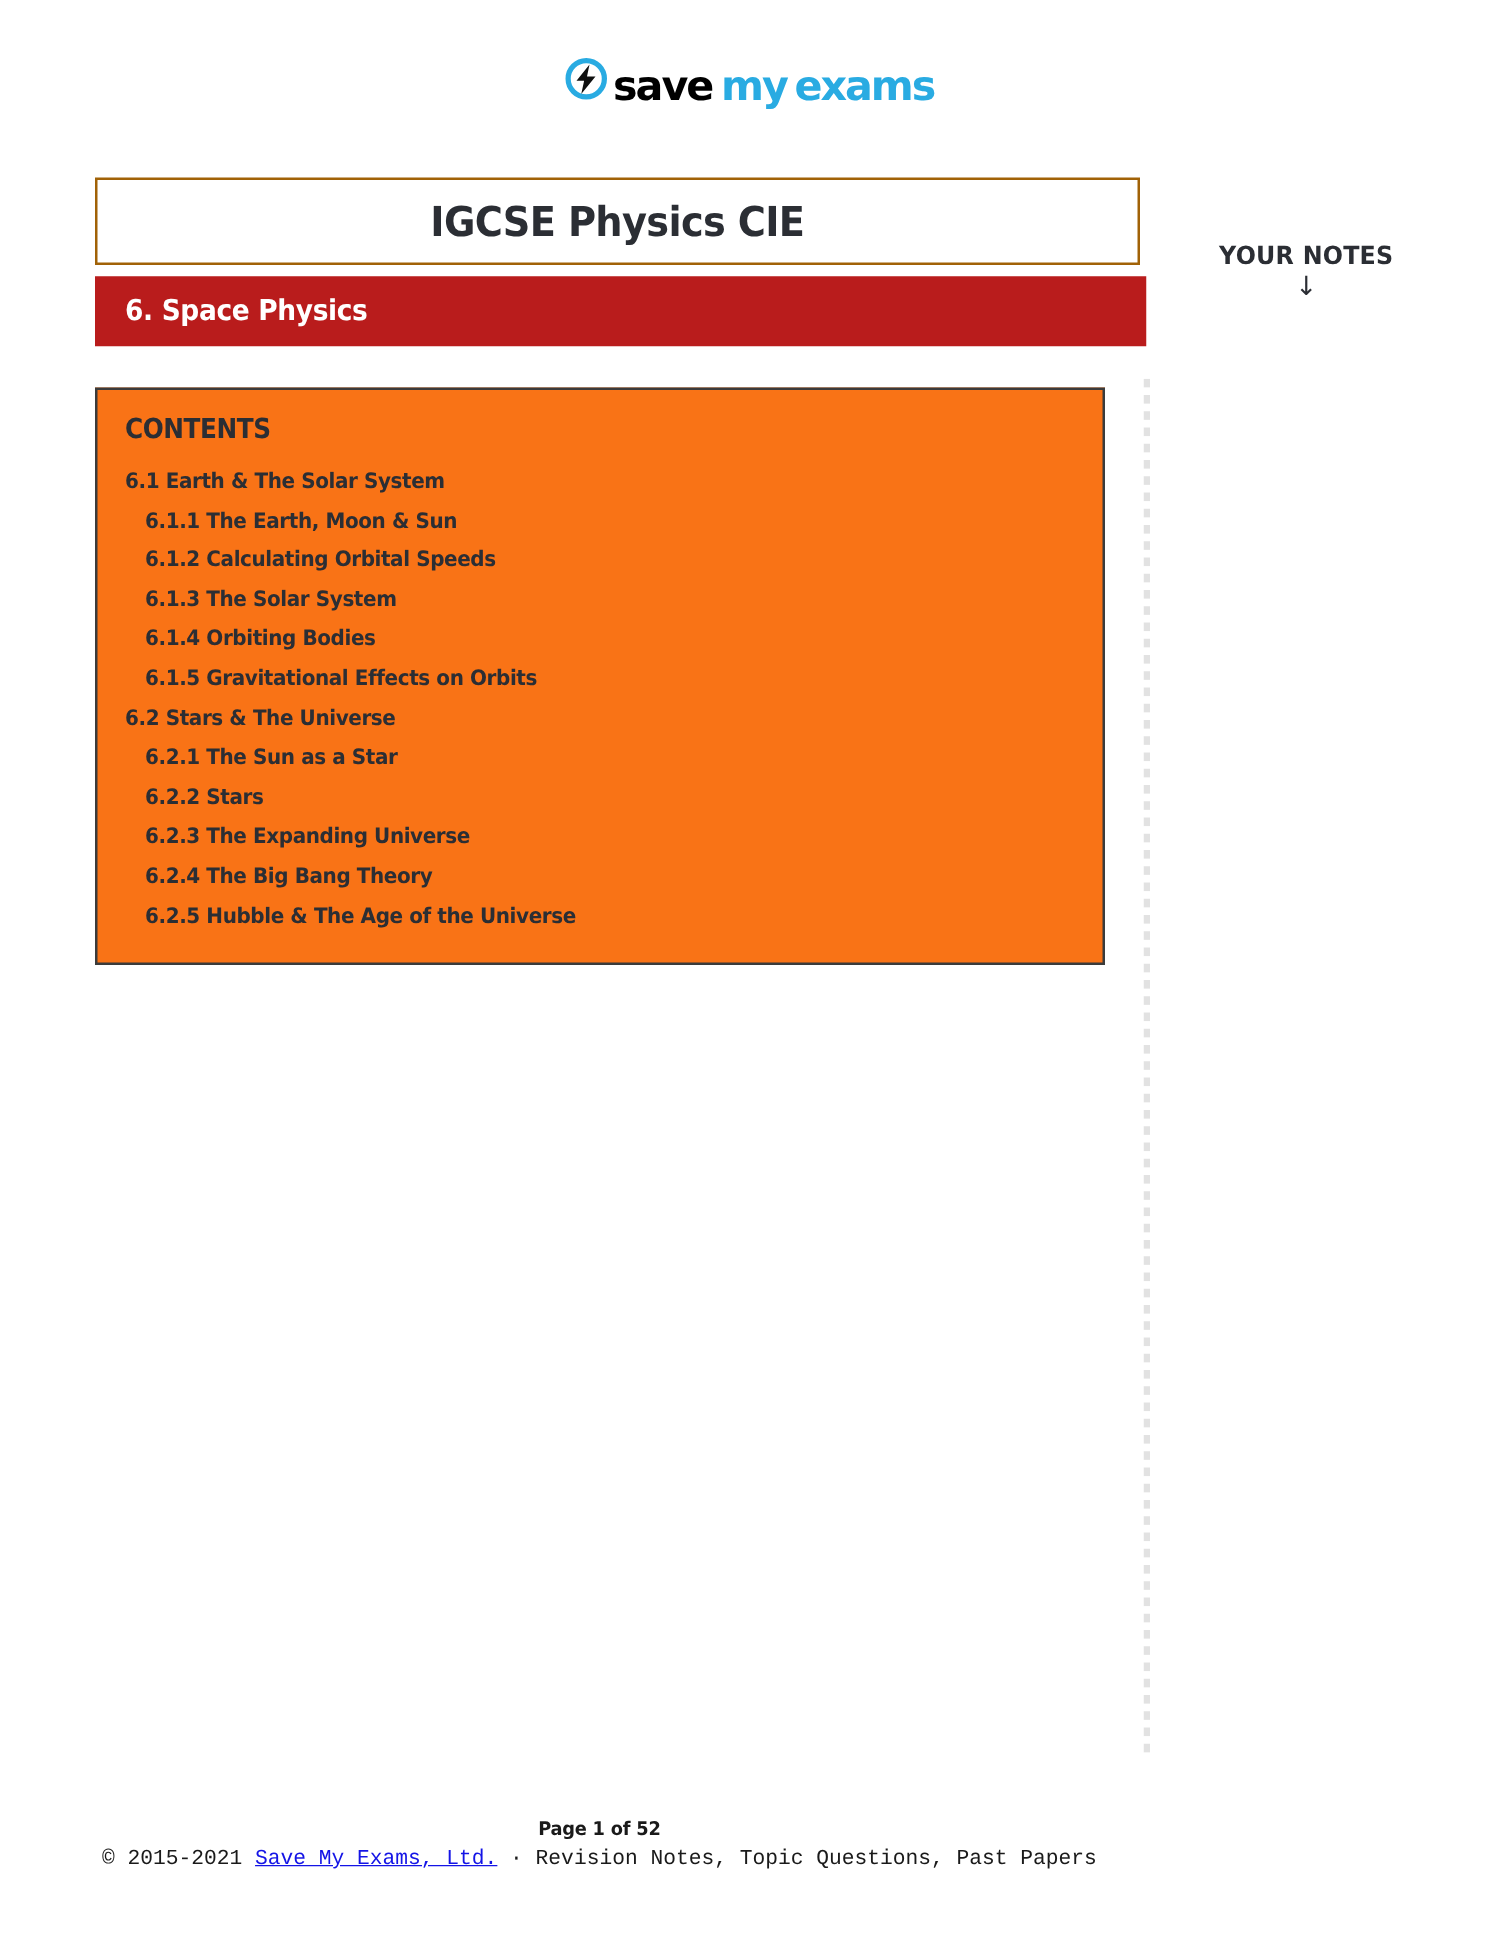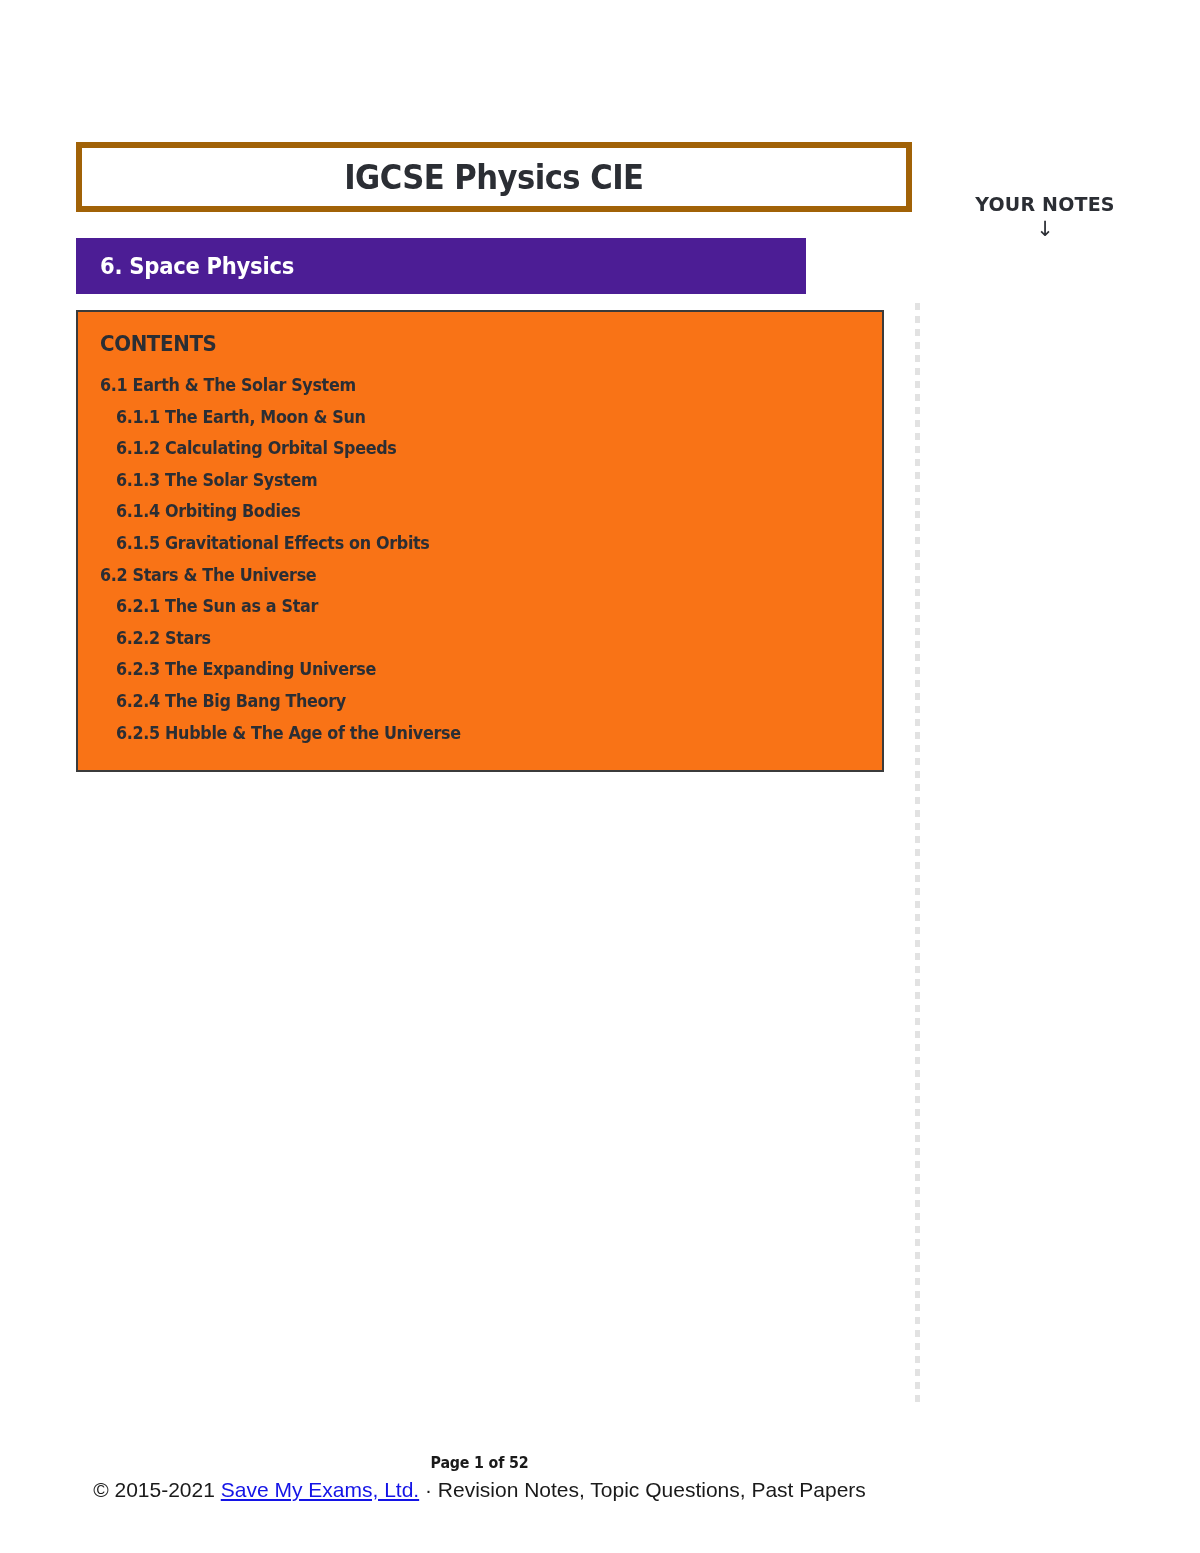--- a/index.html
+++ b/index.html
@@ -68,42 +68,42 @@
   }
 
   
   .title-box {
     position: absolute;
     left: 76px;
     top: 142px;
     width: 836px;
     height: 70px;
     box-sizing: border-box;
-    border: 6px solid #a16207;
+    border: 2px solid #a16207;
     background: #ffffff;
     display: flex;
     align-items: center;
     justify-content: center;
   }
   .title-text {
     font-family: "DejaVu Sans", sans-serif;
     font-weight: bold;
     font-size: 33px;
     color: #2B2E34;
     letter-spacing: -0.6px;
     transform: scaleX(0.93);
   }
 
   .topic-bar {
     position: absolute;
     left: 76px;
-    top: 238px;
-    width: 730px;
+    top: 221px;
+    width: 841px;
     height: 56px;
-    background: #4c1d95;
+    background: #b91c1c;
     display: flex;
     align-items: center;
   }
   .topic-text {
     margin-left: 24px;
     font-family: "DejaVu Sans", sans-serif;
     font-weight: bold;
     font-size: 23px;
     color: #ffffff;
     letter-spacing: -0.3px;
@@ -202,35 +202,43 @@
   .footer-page {
     font-family: "DejaVu Sans", sans-serif;
     font-weight: bold;
     font-size: 15px;
     color: #1a1a1a;
     letter-spacing: -0.2px;
     transform: scaleX(0.95);
   }
   .footer-copy {
     margin-top: 6px;
-    font-family: Liberation Sans, sans-serif;
-    font-size: 21px;
+    font-family: Liberation Mono, monospace;
+    font-size: 17px;
     color: #1a1a1a;
     white-space: nowrap;
   }
   .footer-copy a {
     color: #1414e6;
     text-decoration: underline;
   }
 </style>
 </head>
 <body>
 
 <div class="header">
 
+  <div class="logo-row">
+    <span class="logo-mark">
+      <svg viewBox="0 0 34 34" width="34" height="34">
+        <circle cx="17" cy="17" r="14.5" fill="none" stroke="#29ABE2" stroke-width="4.2"></circle>
+        <polygon points="19.6,5.5 9.2,18.6 15.3,18.6 13.0,29.2 24.4,15.2 17.6,15.2" fill="#101010"></polygon>
+      </svg>
+    </span><span class="logo-word logo-save">save</span><span class="logo-word logo-my">my</span><span class="logo-word logo-exams">exams</span>
+  </div>
 
 
 </div>
 
 <div class="title-box">
   <span class="title-text">IGCSE Physics CIE</span>
 </div>
 
 <div class="topic-bar">
   <span class="topic-text">6. Space Physics</span>

